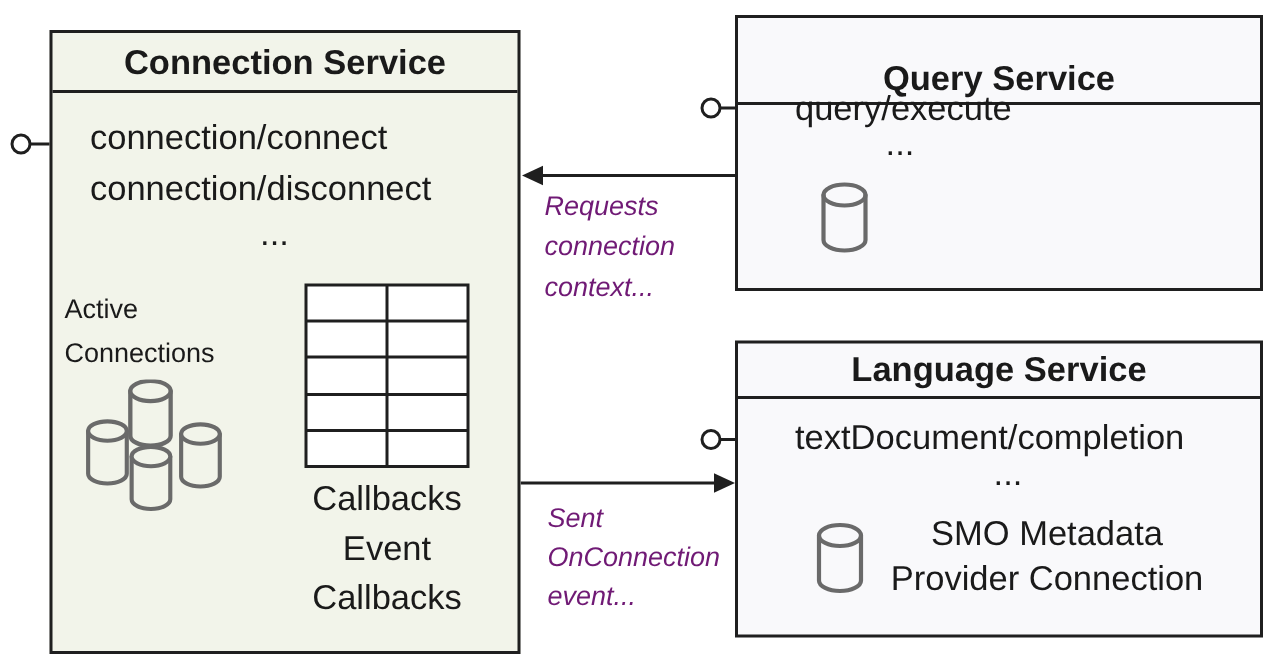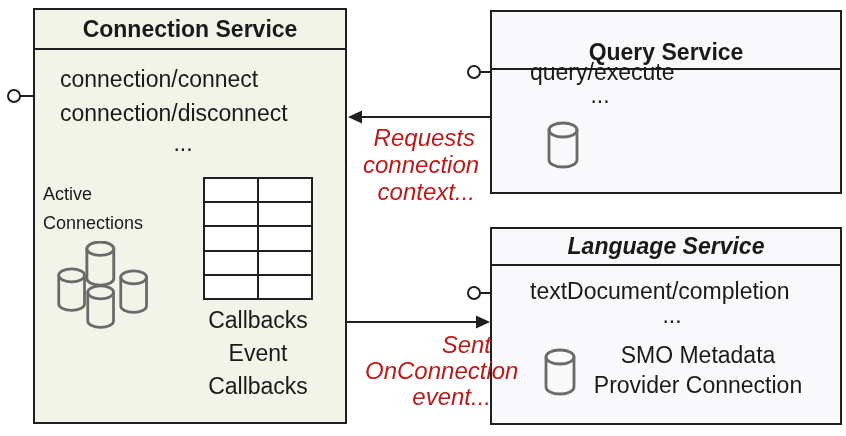--- a/index.html
+++ b/index.html
@@ -10,26 +10,26 @@
     --ink:#1a1a1a;
   }
   *{margin:0;padding:0;box-sizing:border-box;}
   html,body{background:#ffffff;}
   body{font-family:"Liberation Sans", sans-serif;color:var(--ink);}
   .canvas{position:relative;width:846px;height:436px;background:#ffffff;overflow:hidden;}
   .overlay{position:absolute;left:0;top:0;width:846px;height:436px;pointer-events:none;}
   .box{position:absolute;border:2px solid var(--line);}
   .box header{display:flex;align-items:center;justify-content:center;
     font-weight:bold;font-size:23px;border-bottom:2px solid var(--line);}
-  .conn{left:33px;top:8px;width:314px;height:416px;background:var(--conn-fill);}
+  .conn{left:33px;top:20px;width:314px;height:416px;background:var(--conn-fill);}
   .conn header{height:40px;}
   .query{left:490px;top:10px;width:352px;height:184px;background:var(--svc-fill);}
   .query header{height:34px;margin-top:24px;}
   .lang{left:490px;top:227px;width:352px;height:198px;background:var(--svc-fill);}
-  .lang header{height:37px;font-style:italic;}
+  .lang header{height:37px;}
   .abs{position:absolute;}
   .t23{font-size:23px;line-height:34px;}
   
   .conn .methods{left:25px;top:52px;width:246px;}
   .conn .ellipsis{text-align:center;line-height:26px;}
   .conn .active-label{left:8px;top:170px;width:135px;line-height:29px;font-size:18px;text-align:left;}
   .conn .cluster{left:21px;top:231px;width:100px;height:95px;}
   .cb-table{left:168px;top:167px;width:110px;height:123px;background:var(--line);
     display:grid;grid-template-columns:1fr 1fr;grid-template-rows:repeat(5,1fr);
     gap:2px;padding:2px;}
@@ -39,21 +39,21 @@
   .query .method{left:38px;top:45px;font-size:23px;line-height:30px;}
   .query .ellipsis{left:38px;top:70px;width:140px;text-align:center;font-size:23px;line-height:26px;}
   .query .db{left:54px;top:109px;width:34px;height:48px;}
   .query .cached-label{left:100px;top:118px;font-size:23px;line-height:30px;}
   
   .lang .method{left:38px;top:47px;font-size:23px;line-height:30px;}
   .lang .ellipsis{left:38px;top:73px;width:284px;text-align:center;font-size:23px;line-height:26px;}
   .lang .db{left:51px;top:119px;width:34px;height:48px;}
   .lang .smo-label{left:100px;top:111px;width:212px;font-size:23px;line-height:30px;text-align:center;}
   
-  .flow-label{position:absolute;font-style:italic;font-size:24px;text-align:right;color:#b91c1c;}
+  .flow-label{position:absolute;font-style:italic;font-size:18px;text-align:left;color:#701a75;}
   .requests{left:363px;top:124px;width:112px;line-height:27px;}
   .sent{left:353px;top:332px;width:126px;line-height:26px;margin-left:12px;}
 </style>
 </head>
 <body>
 
 <div class="canvas">
 
   <svg class="overlay" viewBox="0 0 846 436" xmlns="http://www.w3.org/2000/svg">
     <g stroke="#1f1f1f" stroke-width="2" fill="none">

